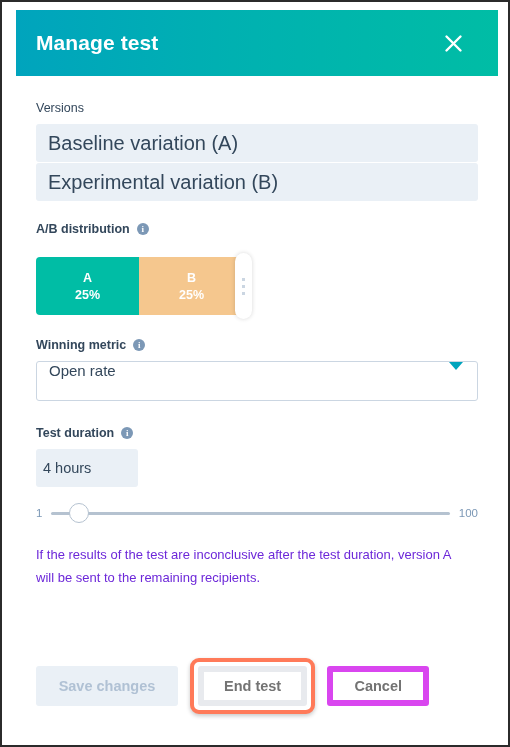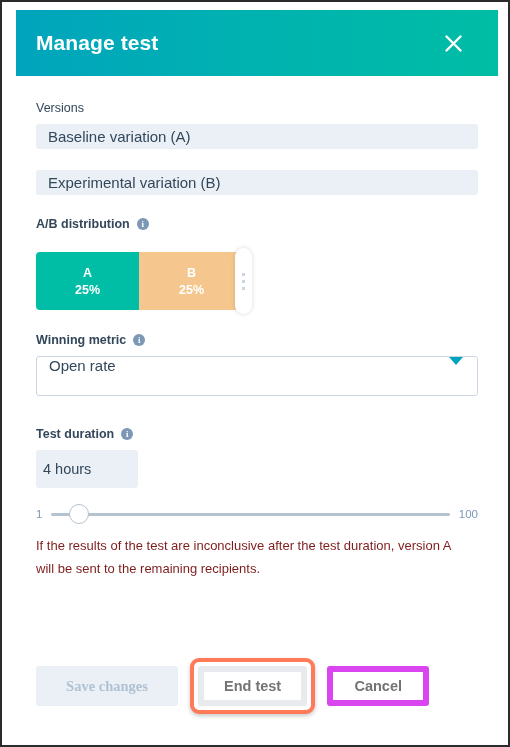--- a/index.html
+++ b/index.html
@@ -89,29 +89,29 @@
     font-weight: bold;
     line-height: 12px;
     text-align: center;
     font-family: "Liberation Serif", serif;
     flex: 0 0 auto;
     cursor: pointer;
   }
 
   
   .version-input {
-    height: 25px;
+    height: 38px;
     background: #eaf0f6;
     border-radius: 3px;
     display: flex;
     align-items: center;
     padding: 0 12px;
-    font-size: 15px;
+    font-size: 20px;
     color: #33475b;
-    margin-bottom: 21px;
+    margin-bottom: 1px;
     cursor: text;
   }
 
   
   .dist-wrap {
     margin-top: 16px;
     position: relative;
     height: 66px;
   }
   .dist-bar {
@@ -229,24 +229,24 @@
     width: 20px;
     height: 20px;
     border-radius: 50%;
     background: #ffffff;
     border: 1px solid #b5c2d0;
     cursor: grab;
     z-index: 2;
   }
 
   .helper-text {
-    margin-top: 10px;
+    margin-top: 20px;
     font-size: 13px;
     line-height: 23px;
-    color: #7f1d1d;
+    color: #6d28d9;
     max-width: 418px;
   }
 
   
   .footer {
     position: absolute;
     left: 20px;
     bottom: 20px;
     display: flex;
     align-items: center;
@@ -262,21 +262,20 @@
     font-size: 14.5px;
     font-weight: bold;
     cursor: pointer;
     padding: 0 20px;
   }
   .btn-disabled {
     background: #eaf0f6;
     color: #b0c1d4;
     cursor: default;
     min-width: 142px;
-    font-family: Liberation Serif, serif;
   }
   .btn-outline {
     background: #ffffff;
     border: 6px solid #d946ef;
     color: #737373;
     min-width: 102px;
   }
 
   .highlight-ring {
     position: relative;
@@ -345,21 +344,21 @@
 
       <div class="field-label" style="margin-top:18px;">
         <span>Winning metric</span>
         <span class="info-icon">i</span>
       </div>
       <div class="select-box">
         <span>Open rate</span>
         <span class="caret"></span>
       </div>
 
-      <div class="field-label" style="margin-top:30px;">
+      <div class="field-label" style="margin-top:24px;">
         <span>Test duration</span>
         <span class="info-icon">i</span>
       </div>
       <div class="duration-input">
         <span>4 hours</span>
       </div>
 
       <div class="slider-row">
         <span class="slider-edge">1</span>
         <span class="slider-track-wrap">

